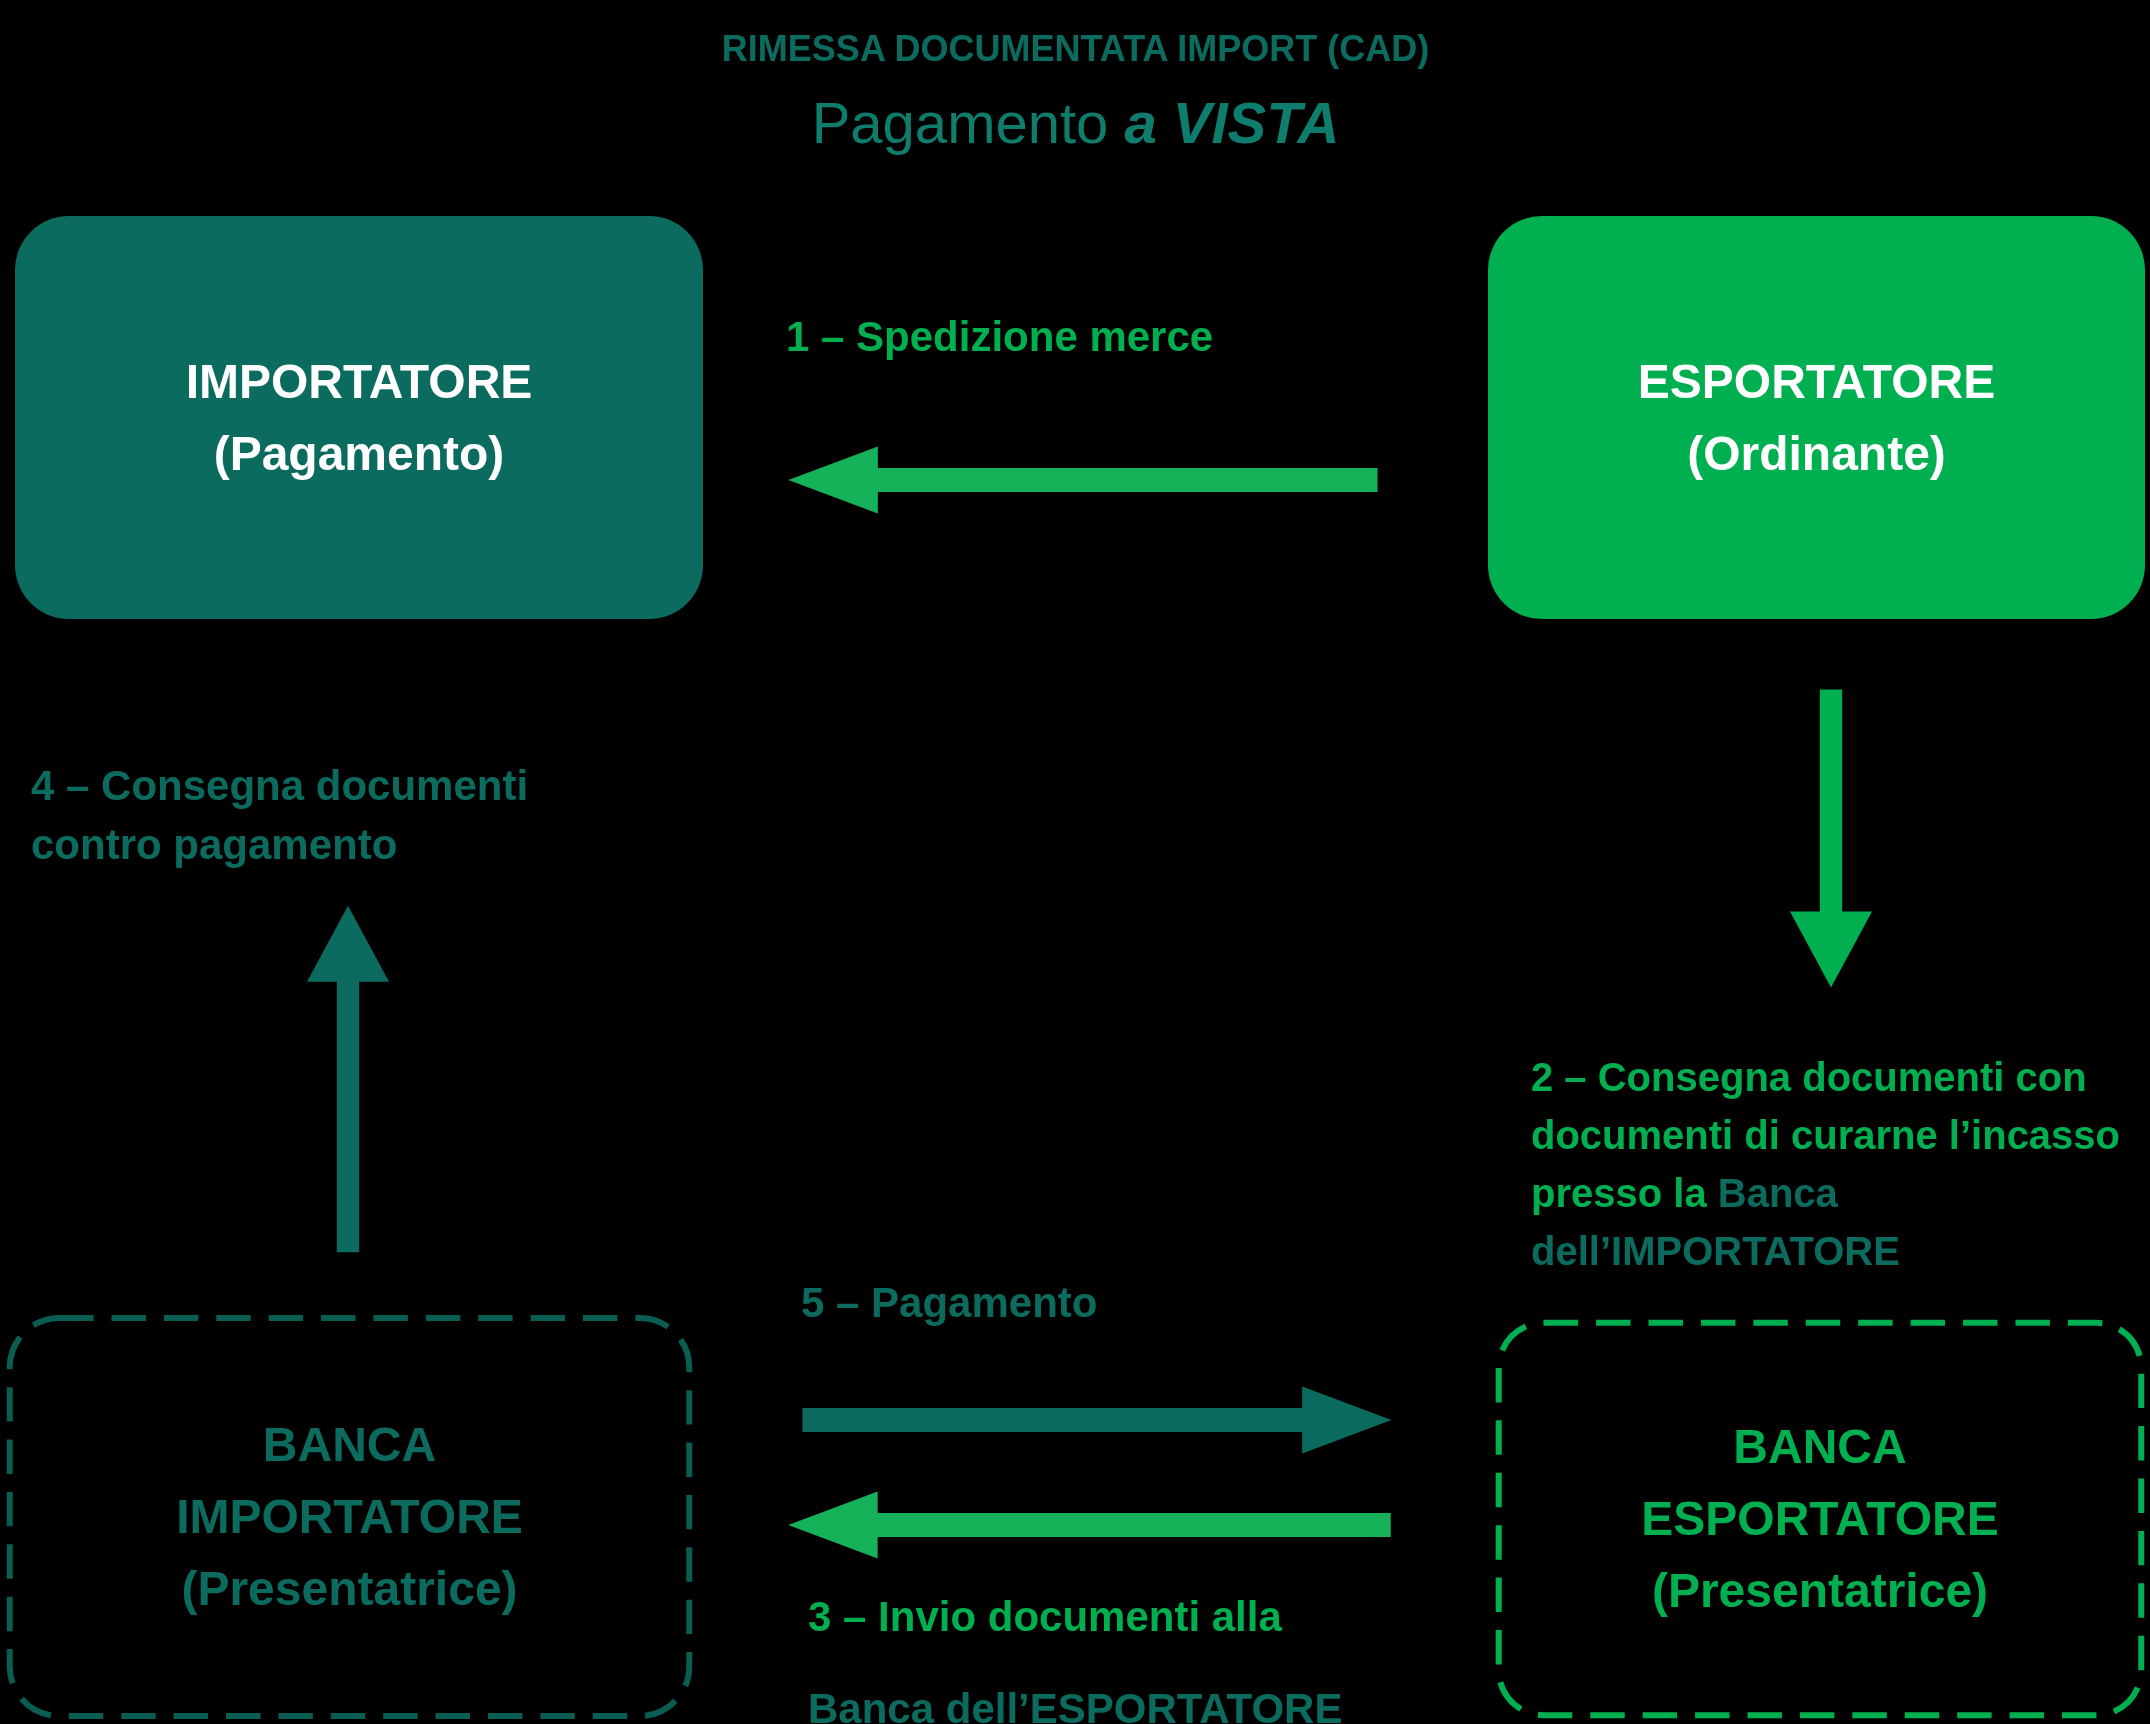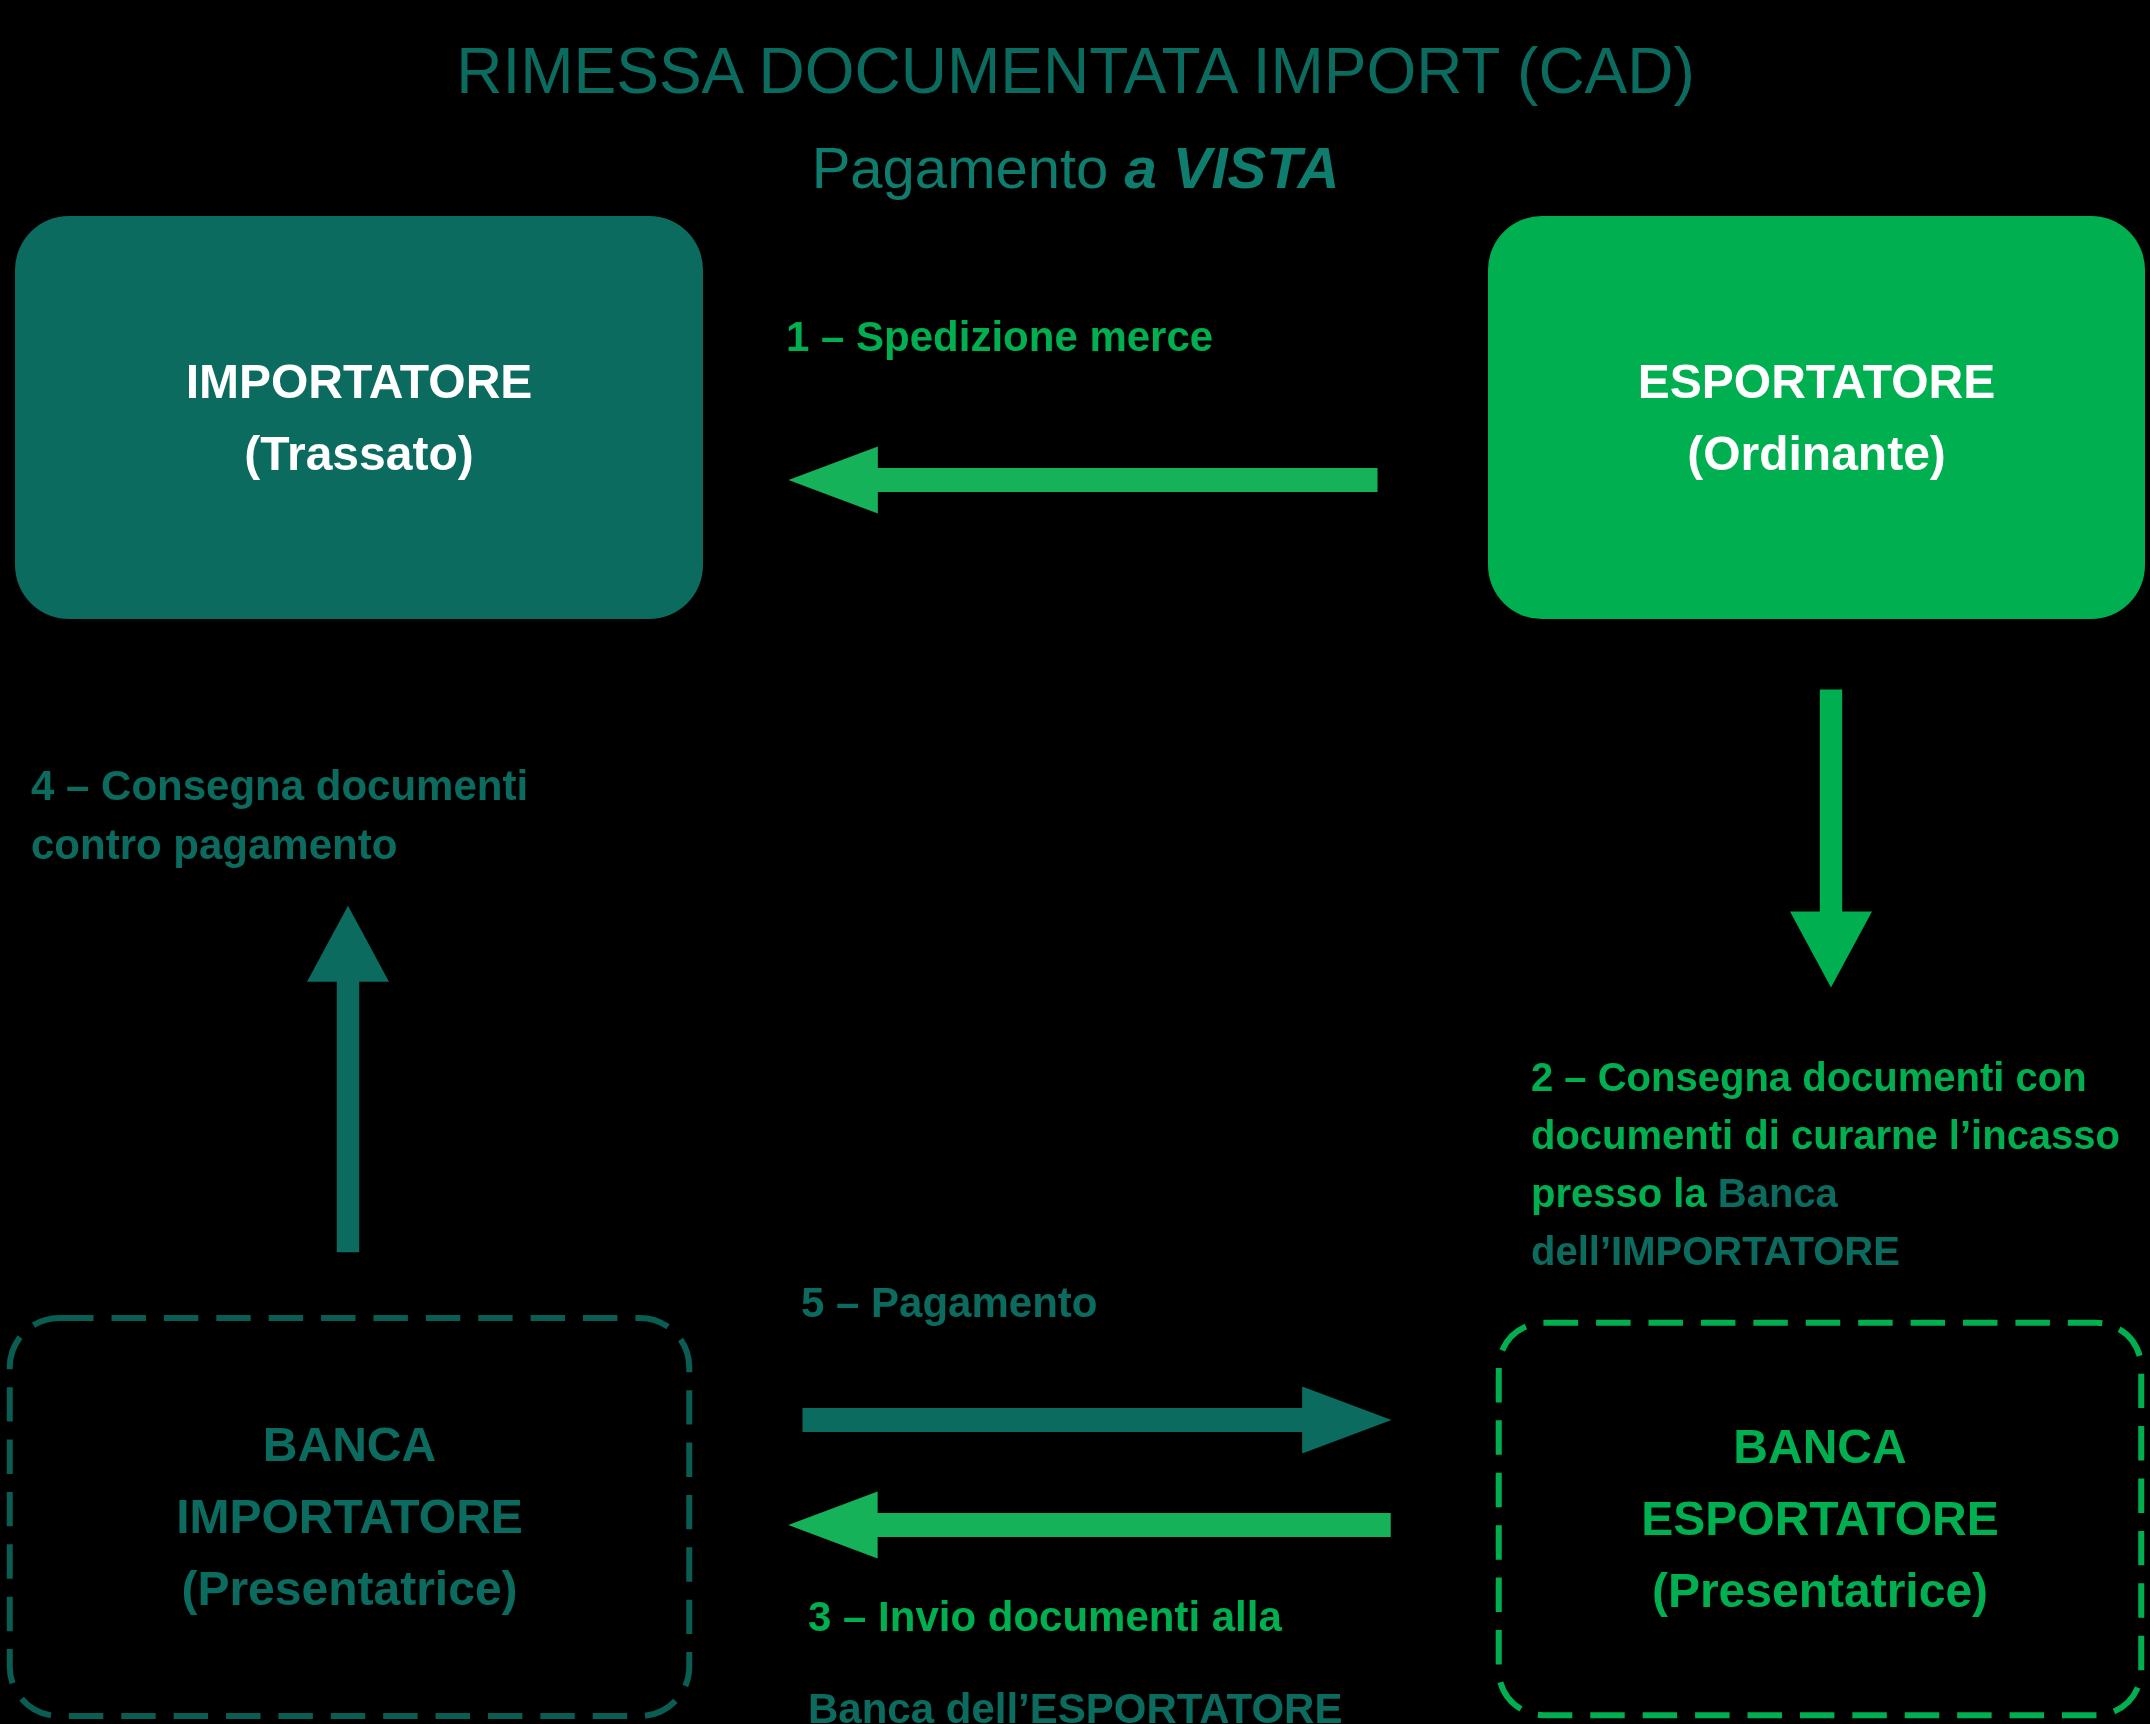--- a/index.html
+++ b/index.html
@@ -2,21 +2,21 @@
 <html style="font-size:12px"><head>
 <meta charset="utf-8">
 <style>
   html,body{margin:0;padding:0;background:#000;}
   .canvas{
     position:relative;width:2151px;height:1725px;background:#000000;
     font-family:"Liberation Sans",sans-serif;overflow:hidden;
   }
   
   .title-block{position:absolute;left:0;top:19.5px;width:2151px;text-align:center;line-height:1.6;}
-  .title-line1{font-size:64px;font-weight:normal;color:#0C6B5F;}
+  .title-line1{font-size:36px;font-weight:bold;color:#0C6B5F;}
   .title-line2{font-size:58px;color:#0F7D6E;}
   .title-line2 .emph{font-weight:bold;font-style:italic;}
   
   .box{
     position:absolute;display:flex;flex-direction:column;justify-content:center;
     align-items:center;text-align:center;font-weight:bold;font-size:48px;line-height:1.5;
   }
   .box-solid-teal{background:#0C6B5F;border-radius:54px;color:#FFFFFF;}
   .box-solid-green{background:#00B050;border-radius:54px;color:#FFFFFF;}
   .box-dashed{background:transparent;}
@@ -44,21 +44,21 @@
 
 <div class="canvas">
 
   <div class="title-block">
     <div class="title-line1">RIMESSA DOCUMENTATA IMPORT (CAD)</div>
     <div class="title-line2"><span>Pagamento </span><span class="emph">a VISTA</span></div>
   </div>
 
   <div class="box box-solid-teal" id="box-importer">
     <div>IMPORTATORE</div>
-    <div>(Trassato)</div>
+    <div>(Pagamento)</div>
   </div>
 
   <div class="box box-solid-green" id="box-exporter">
     <div>ESPORTATORE</div>
     <div>(Ordinante)</div>
   </div>
 
   <div class="box box-dashed teal-text" id="box-importer-bank">
     <svg class="bsvg" width="687" height="406" viewBox="0 0 918 542">
       <rect x="5" y="5" width="908" height="532" rx="66" fill="none" stroke="#0A5D52" stroke-width="8" stroke-dasharray="46 24"></rect>

